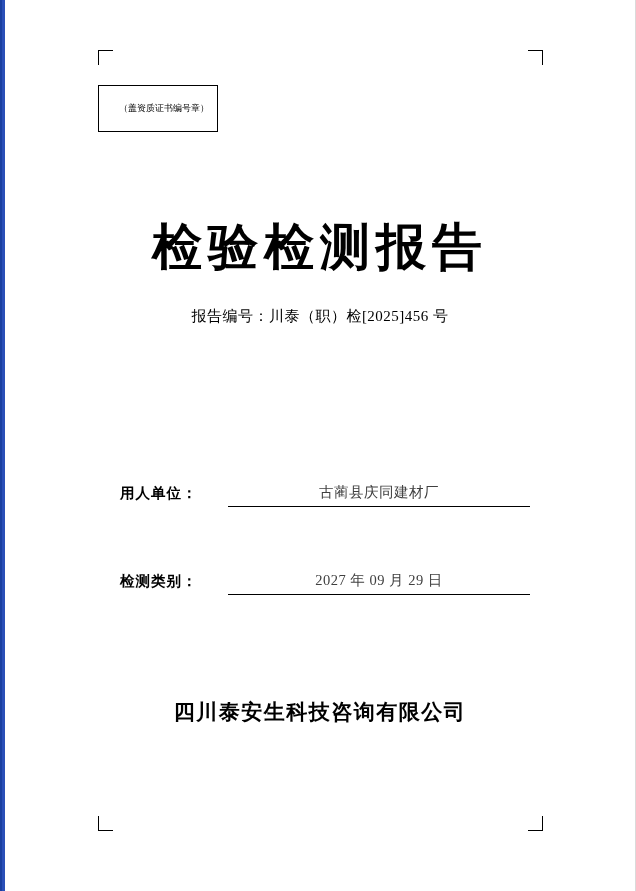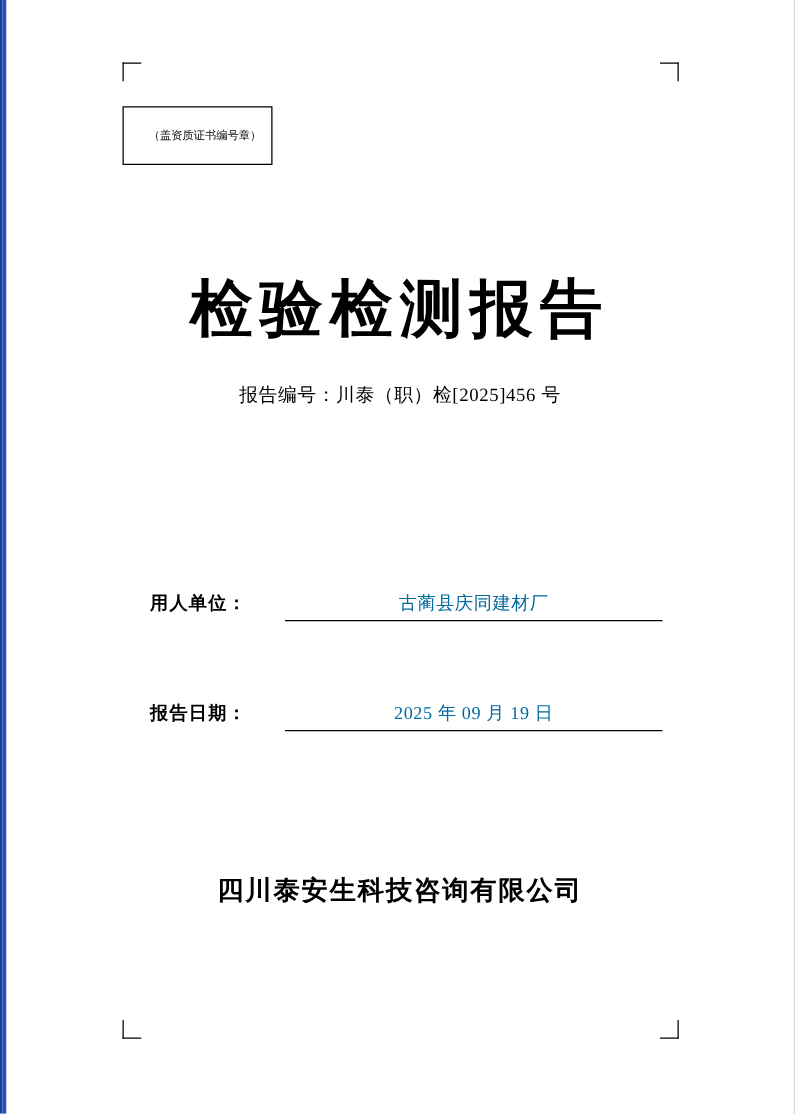--- a/index.html
+++ b/index.html
@@ -99,39 +99,39 @@
 
   
   #fields {
     position: absolute;
     left: 118px;
     top: 473px;
     width: 410px;
   }
   .field-row {
     display: flex;
-    align-items: flex-start;
+    align-items: center;
     height: 44px;
   }
   .field-label {
     font-size: 14.5px;
     font-weight: bold;
     color: #000;
     width: 108px;
     flex: 0 0 108px;
     letter-spacing: 1px;
     padding-bottom: 4px;
     white-space: nowrap;
   }
   .field-value {
     flex: 1 1 auto;
     border-bottom: 1px solid #000;
     text-align: center;
     font-size: 14.5px;
-    color: #0369a1;
+    color: #404040;
     padding-bottom: 4px;
     letter-spacing: 0.5px;
   }
 
   
   #company {
     position: absolute;
     left: 0;
     top: 698px;
     width: 636px;
@@ -162,19 +162,19 @@
   <div id="report-number">报告编号：川泰（职）检[2025]456 号</div>
 
   <div id="fields">
     <div class="field-row">
       <div class="field-label">用人单位：</div>
       <div class="field-value">古蔺县庆同建材厂</div>
     </div>
     <div class="field-row">
     </div>
     <div class="field-row">
-      <div class="field-label">报告日期：</div>
-      <div class="field-value">2025 年 09 月 19 日</div>
+      <div class="field-label">检测类别：</div>
+      <div class="field-value">2027 年 09 月 29 日</div>
     </div>
   </div>
 
   <div id="company">四川泰安生科技咨询有限公司</div>
 </div>
 
 </body></html>

